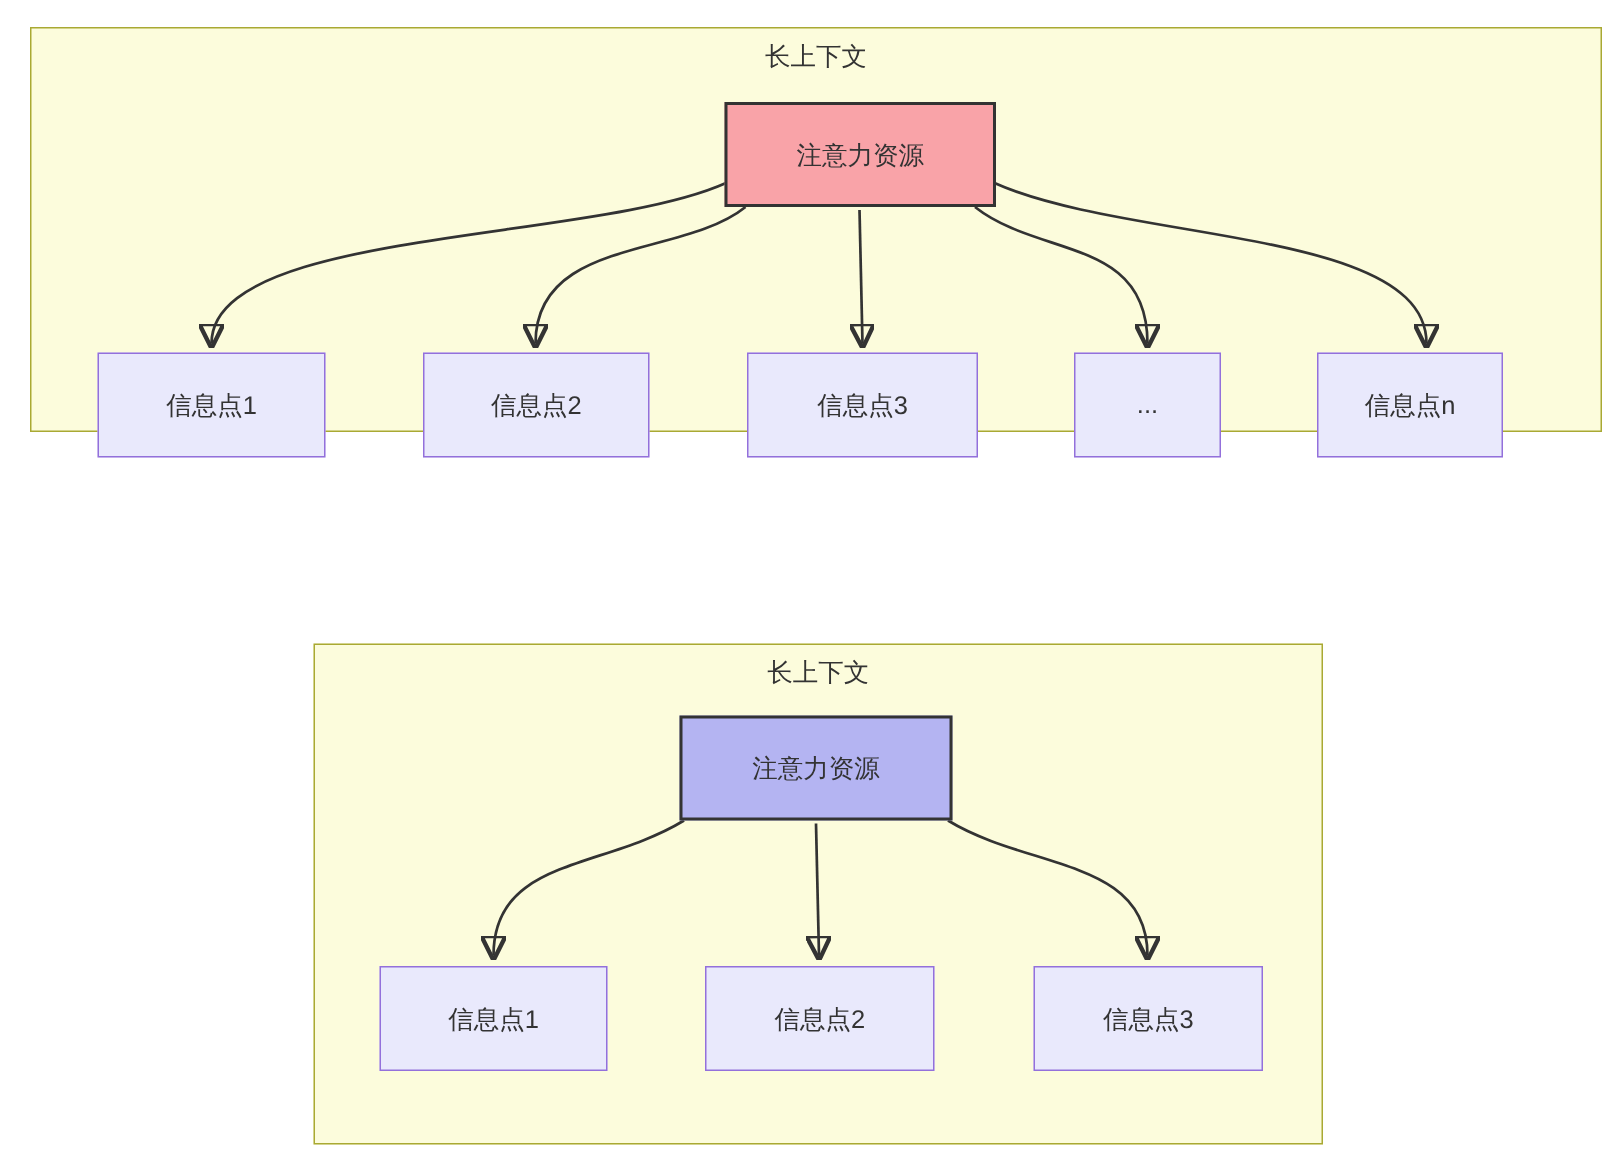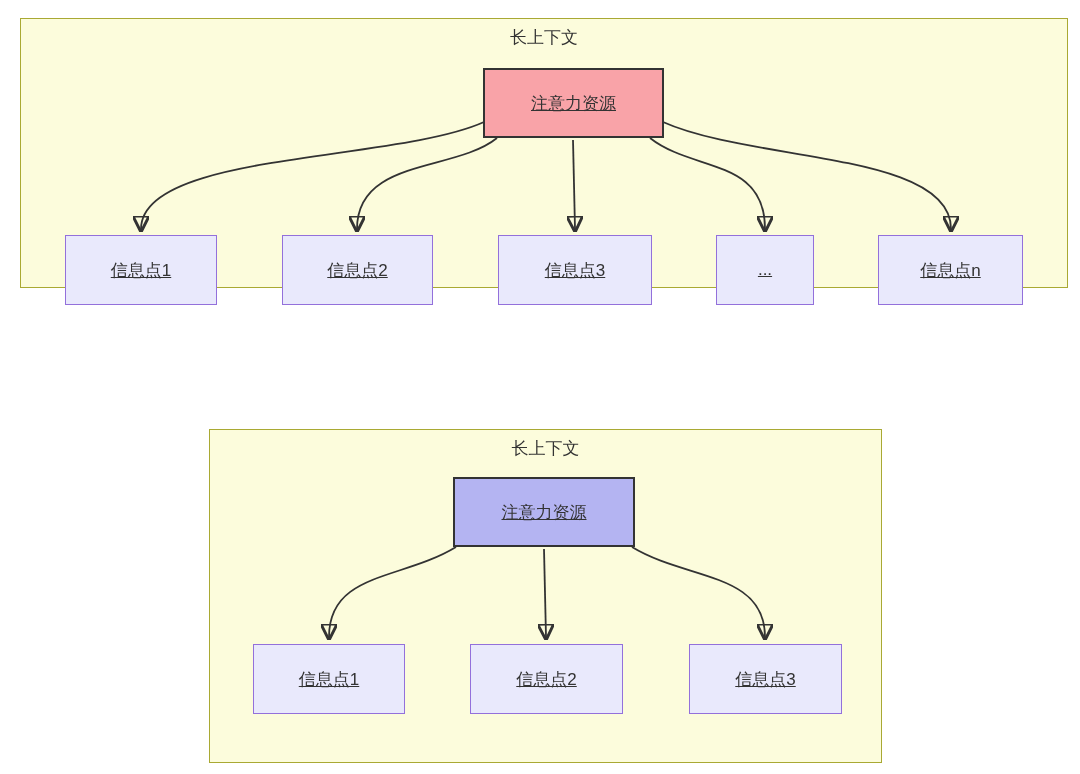--- a/index.html
+++ b/index.html
@@ -47,34 +47,33 @@
   .node {
     position: absolute;
     display: flex;
     align-items: center;
     justify-content: center;
     box-sizing: border-box;
     font-size: 17px;
     color: #333333;
     background: #e9e9fc;
     border: 1.5px solid #9370db;
-    text-decoration: underline;
   }
   .node.attention {
     border: 2px solid #333333;
   }
   .attention-long  { left: 483px; top: 68px;  width: 181px; height: 70px; background: #f9a3a8; }
   .attention-short { left: 453px; top: 477px; width: 182px; height: 70px; background: #b4b4f2; }
   .row-long  { top: 235px; height: 70px; }
   .row-short { top: 644px; height: 70px; }
   .long-i1 { left: 65px;  width: 152px; }
   .long-i2 { left: 282px; width: 151px; }
   .long-i3 { left: 498px; width: 154px; }
   .long-dots { left: 716px; width: 98px; }
-  .long-in { left: 878px; width: 145px; }
+  .long-in { left: 878px; width: 124px; }
   .short-i1 { left: 253px; width: 152px; }
   .short-i2 { left: 470px; width: 153px; }
   .short-i3 { left: 689px; width: 153px; }
 </style>
 </head>
 <body>
 
 <div class="canvas">
 
   <section class="cluster cluster-long">

